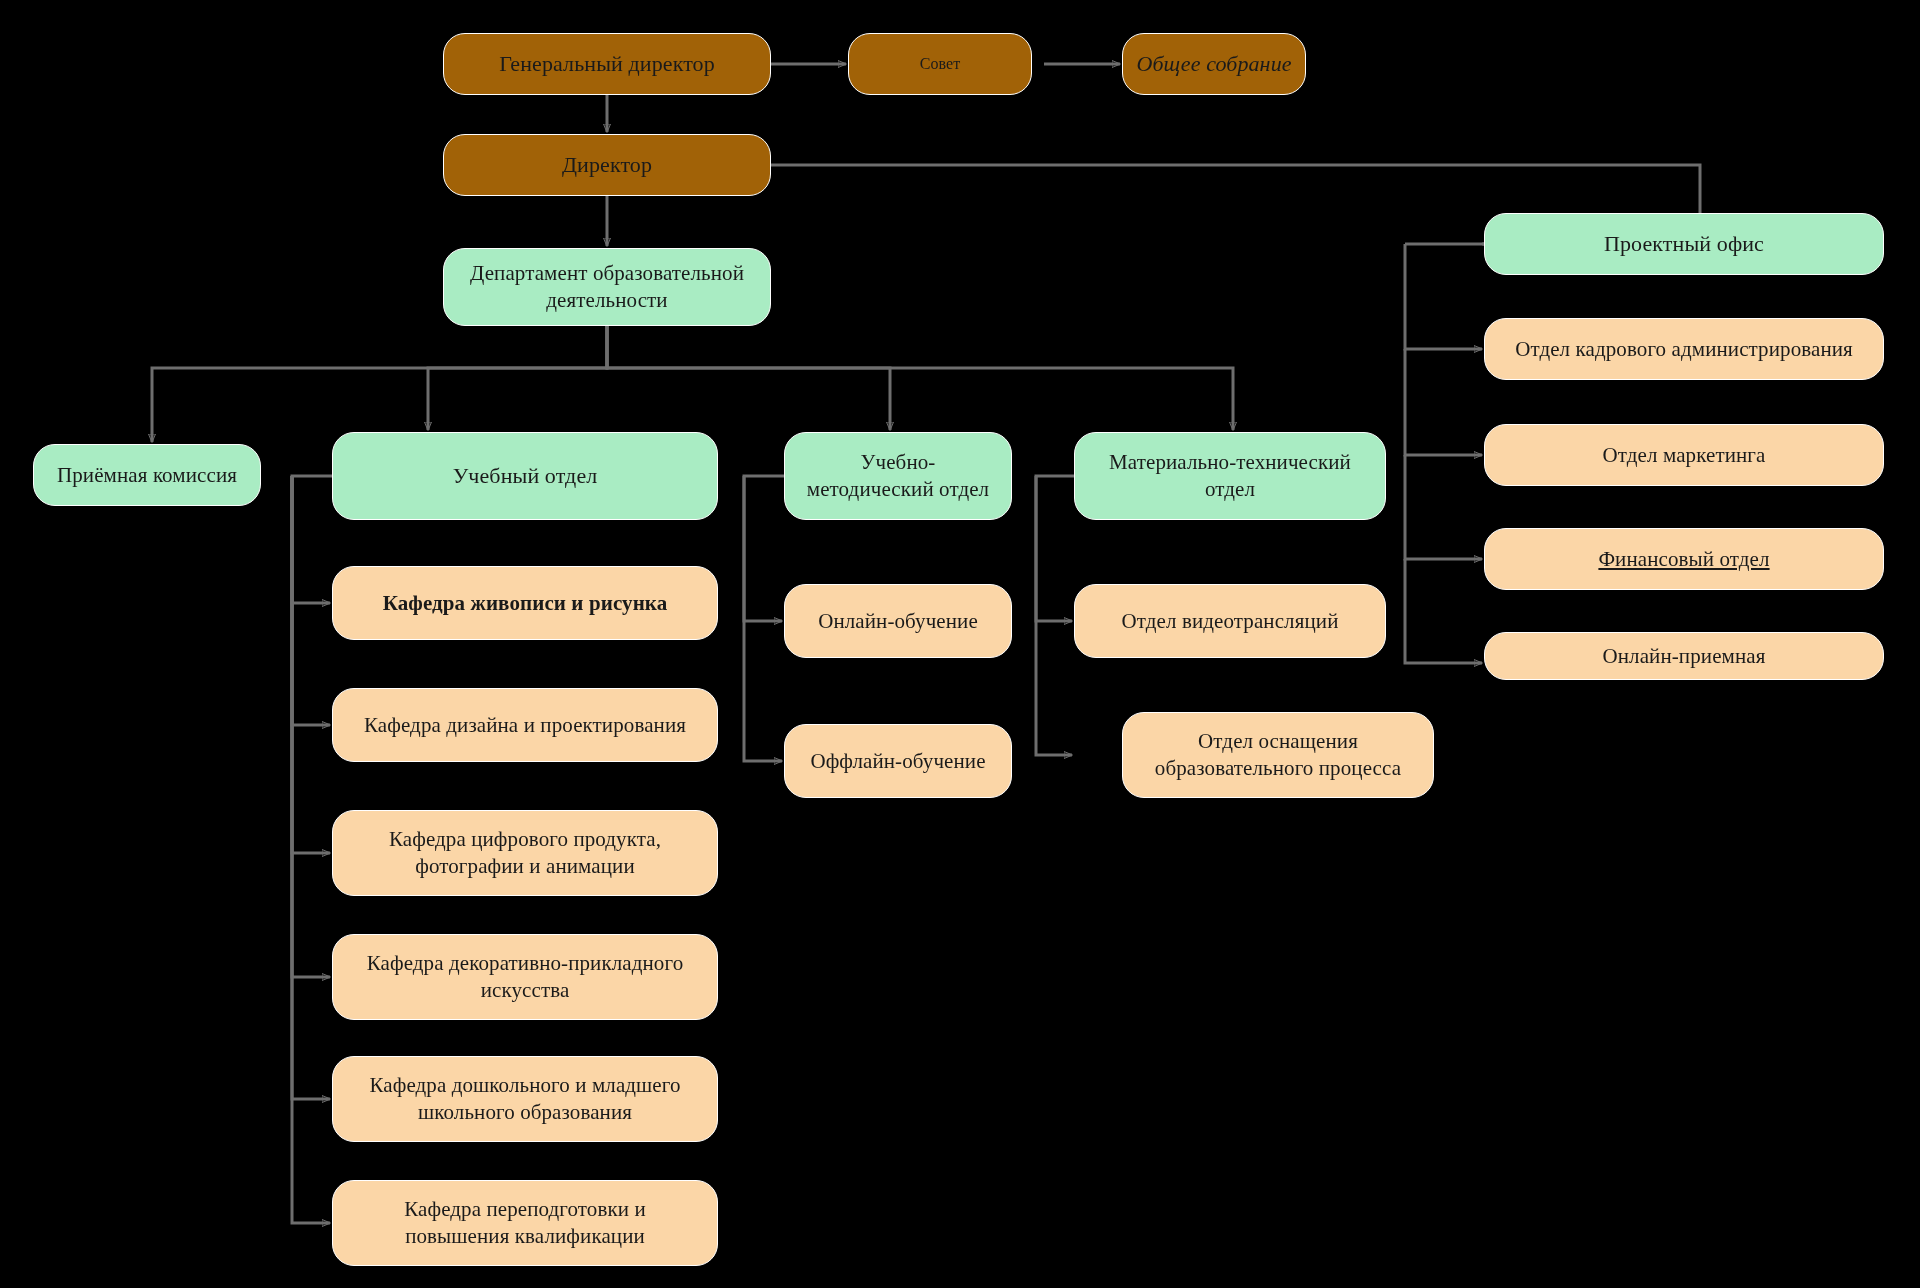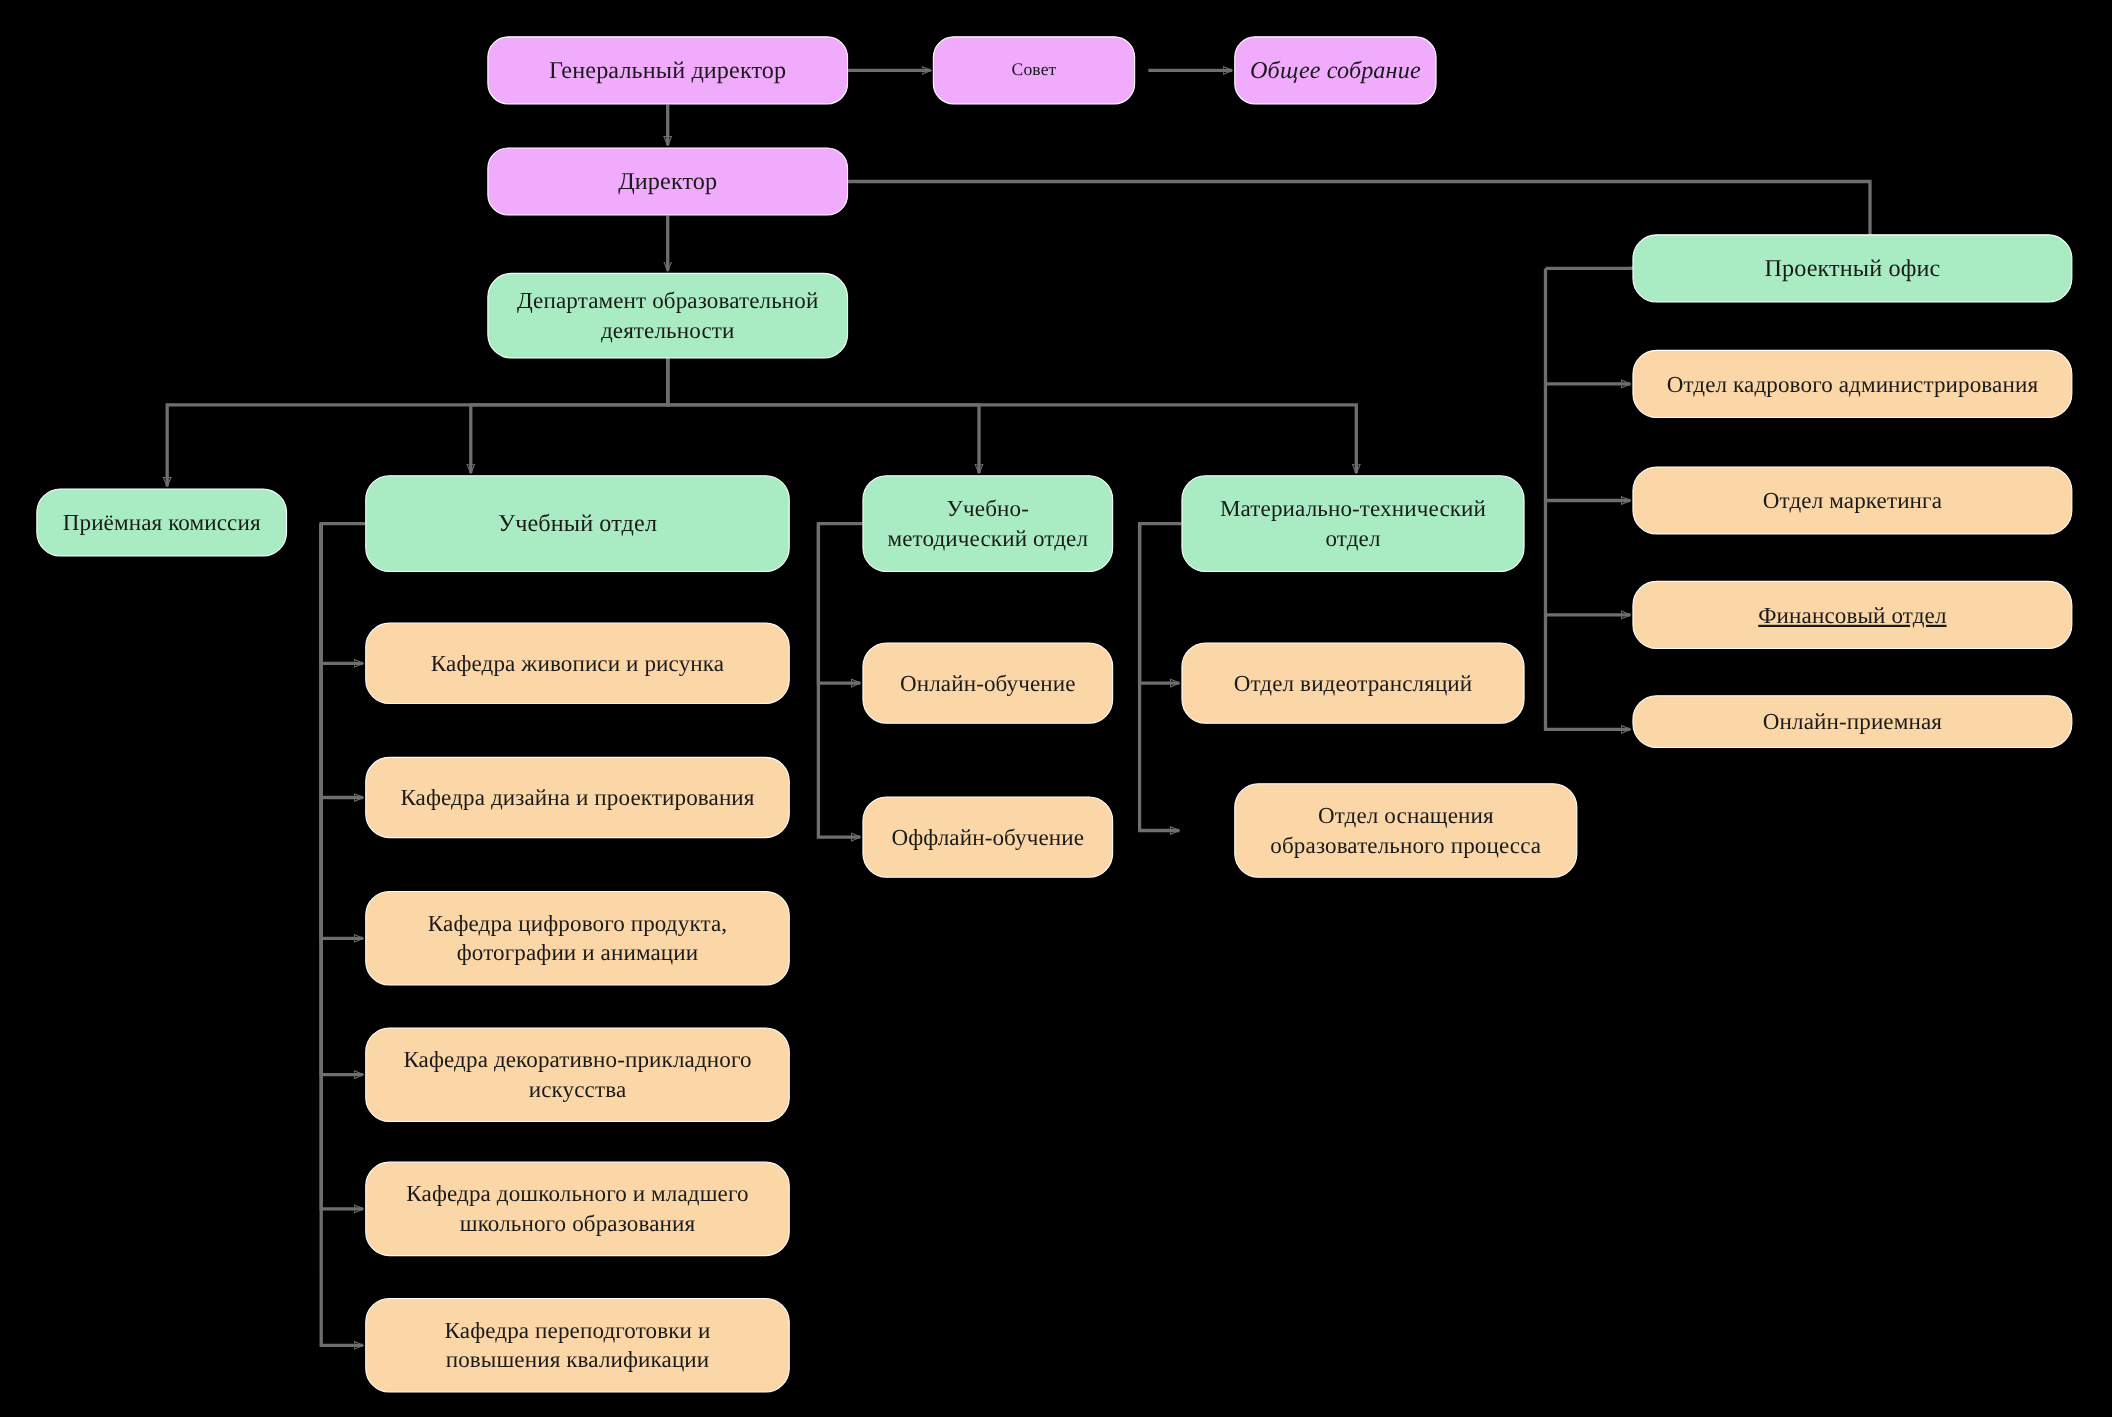--- a/index.html
+++ b/index.html
@@ -30,21 +30,21 @@
     justify-content: center;
     text-align: center;
     border-radius: 22px;
     border: 1px solid #ffffff;
     color: #1a1a1a;
     line-height: 1.28;
     padding: 4px 12px;
     white-space: pre-line;
     letter-spacing: 0.1px;
   }
-  .n-blue   { background: #f0abfc; border-radius: 19px; }
+  .n-blue   { background: #a16207; }
   .n-green  { background: #a9ecc3; }
   .n-orange { background: #fbd6a7; }
 </style>
 </head>
 <body style="background: rgb(0, 0, 0);">
 
 <div id="stage" style="background: rgb(0, 0, 0);">
 
   <svg id="edges" viewBox="0 0 1920 1288" xmlns="http://www.w3.org/2000/svg">
     <defs>
@@ -97,21 +97,21 @@
       <div class="node n-blue" style="left: 1122px; top: 33px; width: 184px; height: 62px; font-size: 22px; font-style: italic;">Общее собрание</div>
       <div class="node n-blue" style="left: 443px; top: 134px; width: 328px; height: 62px; font-size: 22px;">Директор</div>
       <div class="node n-green" style="left: 443px; top: 248px; width: 328px; height: 78px; font-size: 21px;">Департамент образовательной
 деятельности</div>
       <div class="node n-green" style="left: 33px; top: 444px; width: 228px; height: 62px; font-size: 21px;">Приёмная комиссия</div>
       <div class="node n-green" style="left: 332px; top: 432px; width: 386px; height: 88px; font-size: 22px;">Учебный отдел</div>
       <div class="node n-green" style="left: 784px; top: 432px; width: 228px; height: 88px; font-size: 21px;">Учебно-
 методический отдел</div>
       <div class="node n-green" style="left: 1074px; top: 432px; width: 312px; height: 88px; font-size: 21px;">Материально-технический
 отдел</div>
-      <div class="node n-orange" style="left: 332px; top: 566px; width: 386px; height: 74px; font-size: 21px;">Кафедра живописи и рисунка</div>
+      <div class="node n-orange" style="left: 332px; top: 566px; width: 386px; height: 74px; font-size: 21px; font-weight: bold;">Кафедра живописи и рисунка</div>
       <div class="node n-orange" style="left: 332px; top: 688px; width: 386px; height: 74px; font-size: 21px;">Кафедра дизайна и проектирования</div>
       <div class="node n-orange" style="left: 332px; top: 810px; width: 386px; height: 86px; font-size: 21px;">Кафедра цифрового продукта,
 фотографии и анимации</div>
       <div class="node n-orange" style="left: 332px; top: 934px; width: 386px; height: 86px; font-size: 21px;">Кафедра декоративно-прикладного
 искусства</div>
       <div class="node n-orange" style="left: 332px; top: 1056px; width: 386px; height: 86px; font-size: 21px; padding-left: 12px;">Кафедра дошкольного и младшего
 школьного образования</div>
       <div class="node n-orange" style="left: 332px; top: 1180px; width: 386px; height: 86px; font-size: 21px;">Кафедра переподготовки и
 повышения квалификации</div>
       <div class="node n-orange" style="left: 784px; top: 584px; width: 228px; height: 74px; font-size: 21px;">Онлайн-обучение</div>

